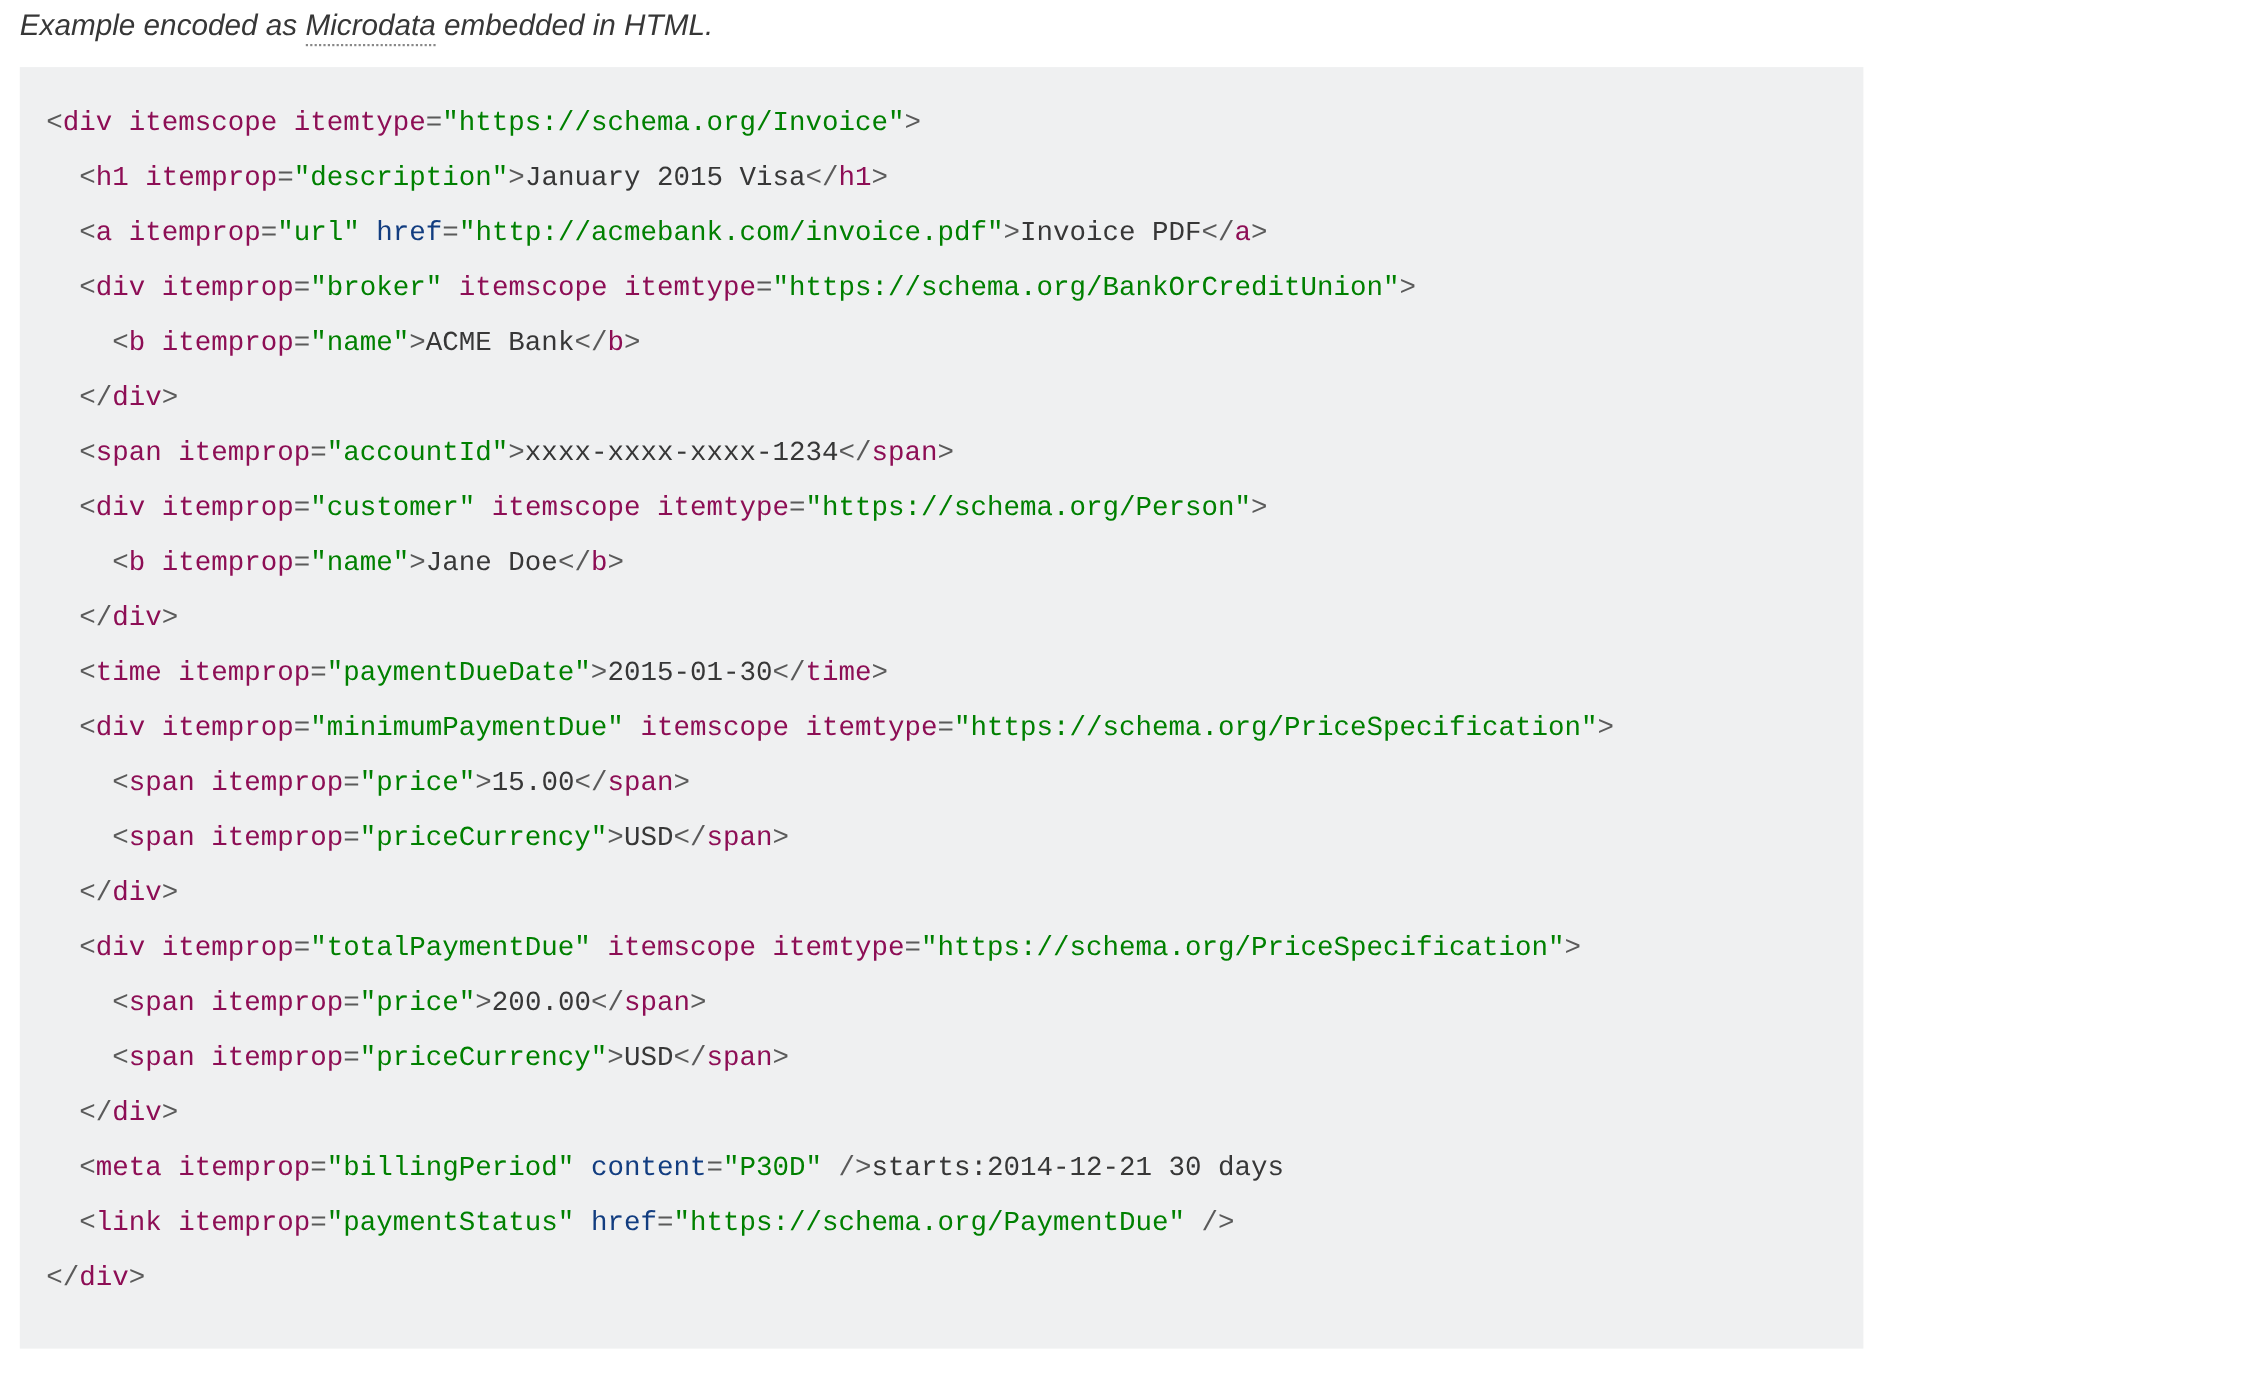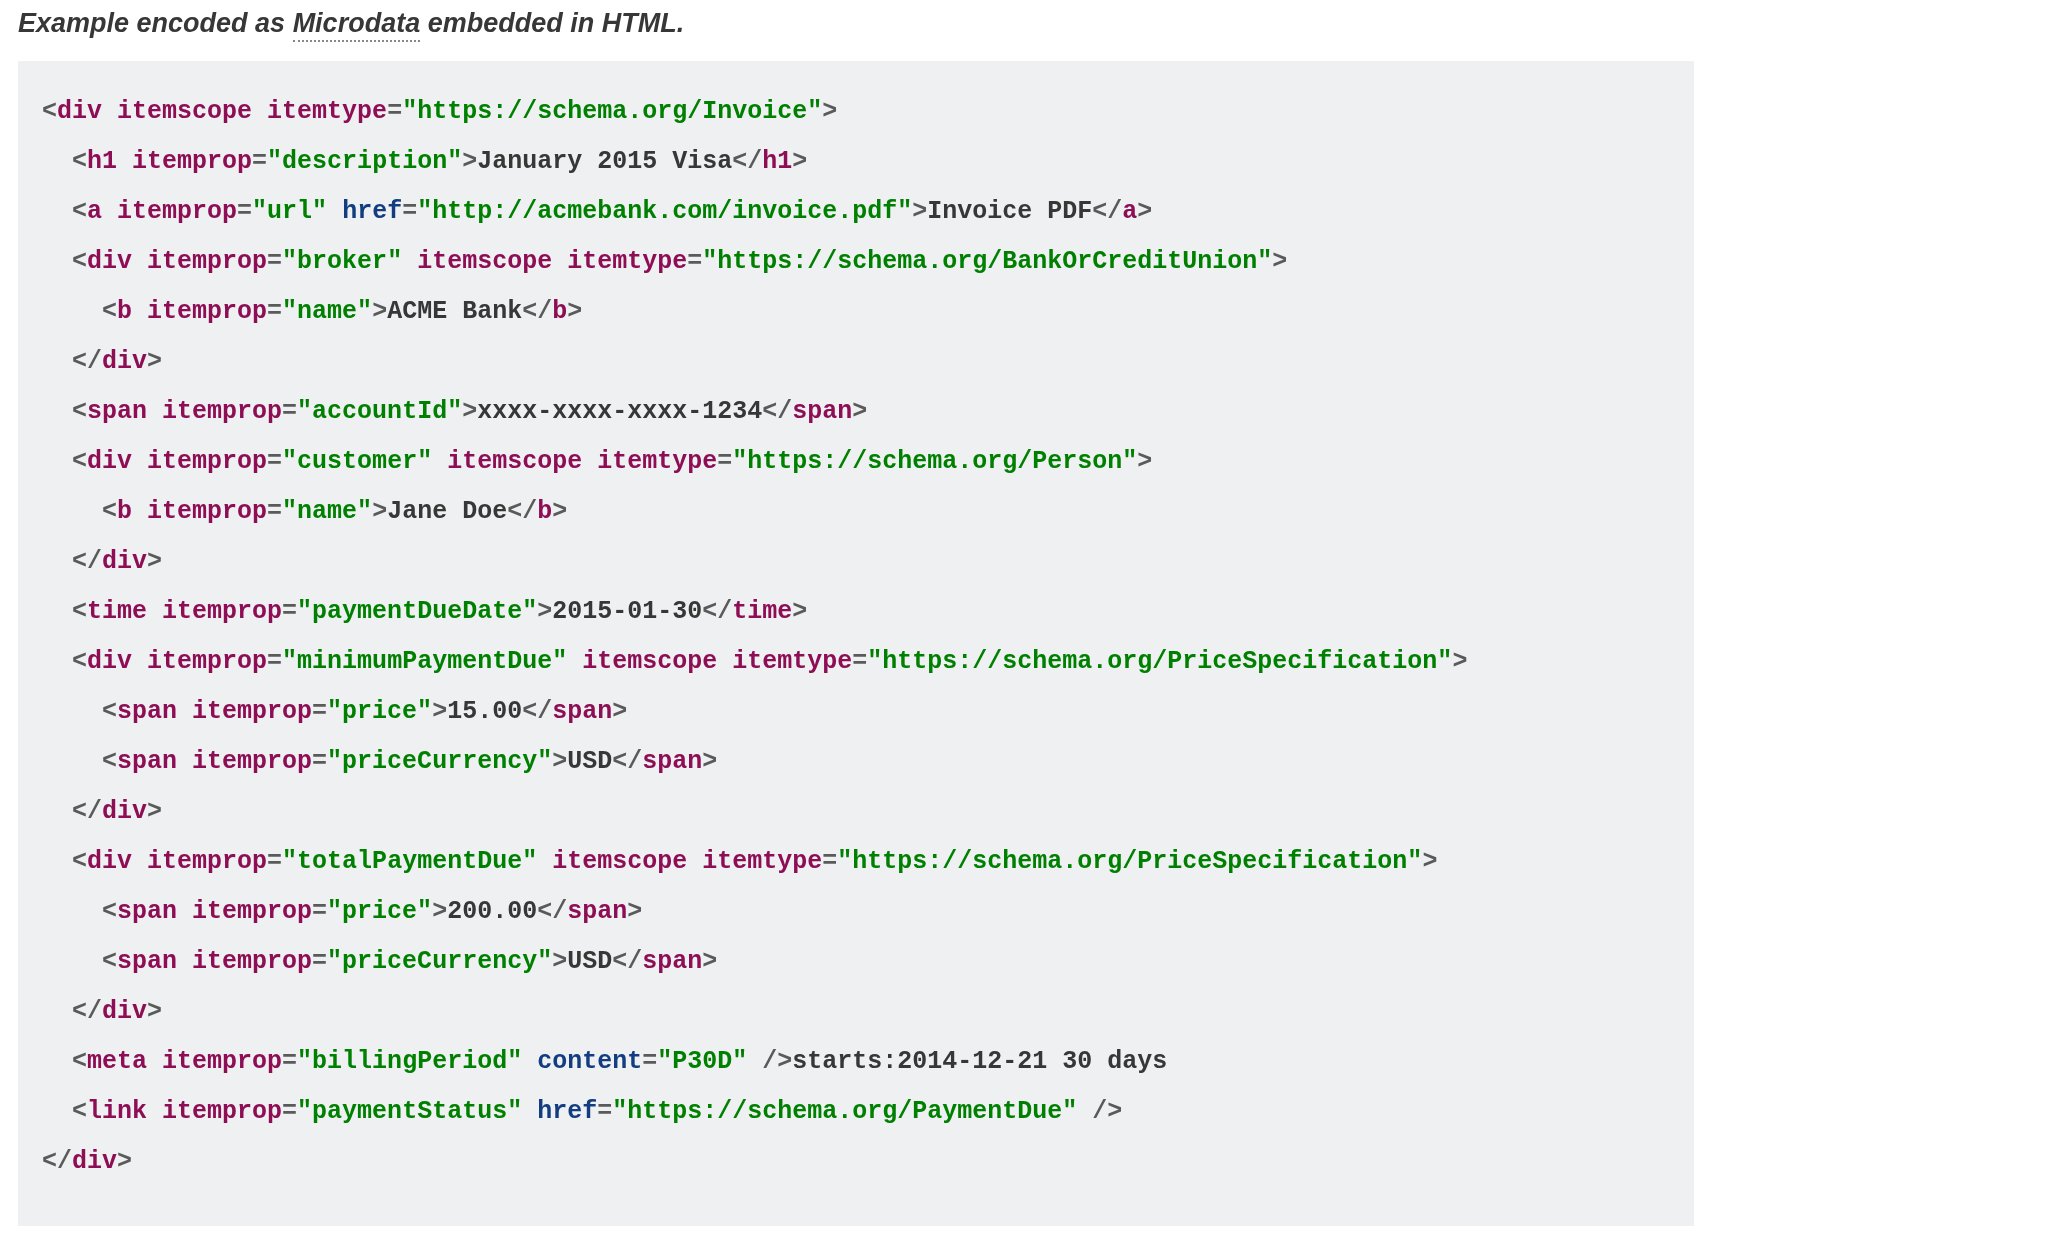--- a/index.html
+++ b/index.html
@@ -6,21 +6,20 @@
     margin: 0;
     padding: 0;
     background: #ffffff;
     font-family: -apple-system, BlinkMacSystemFont, "Segoe UI", Helvetica, Arial, sans-serif;
     color: #373737;
   }
   .page {
     width: 1712px;
     box-sizing: border-box;
     padding: 8px 18px 18px 18px;
-    font-weight: bold;
   }
   .caption {
     font-style: italic;
     font-size: 27px;
     color: #373737;
     margin: 0 0 22px 0;
   }
   .caption .link {
     border-bottom: 2px dotted #888;
     padding-bottom: 2px;

